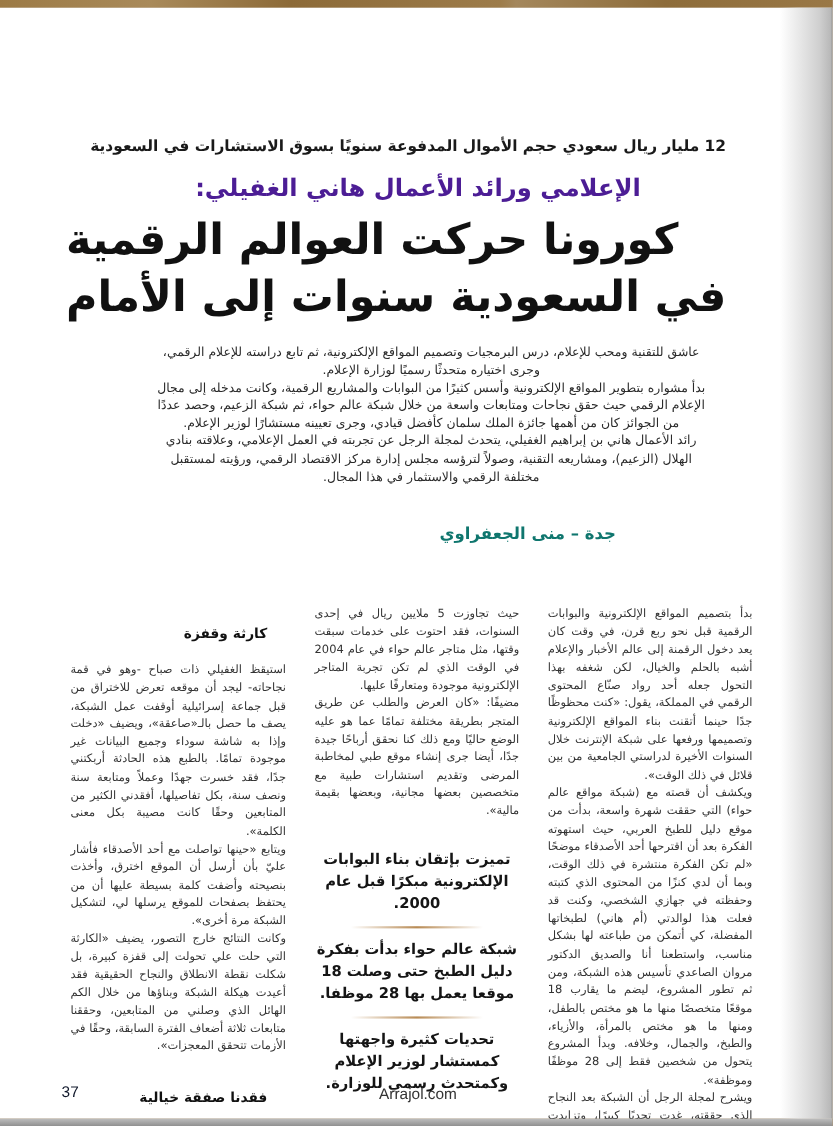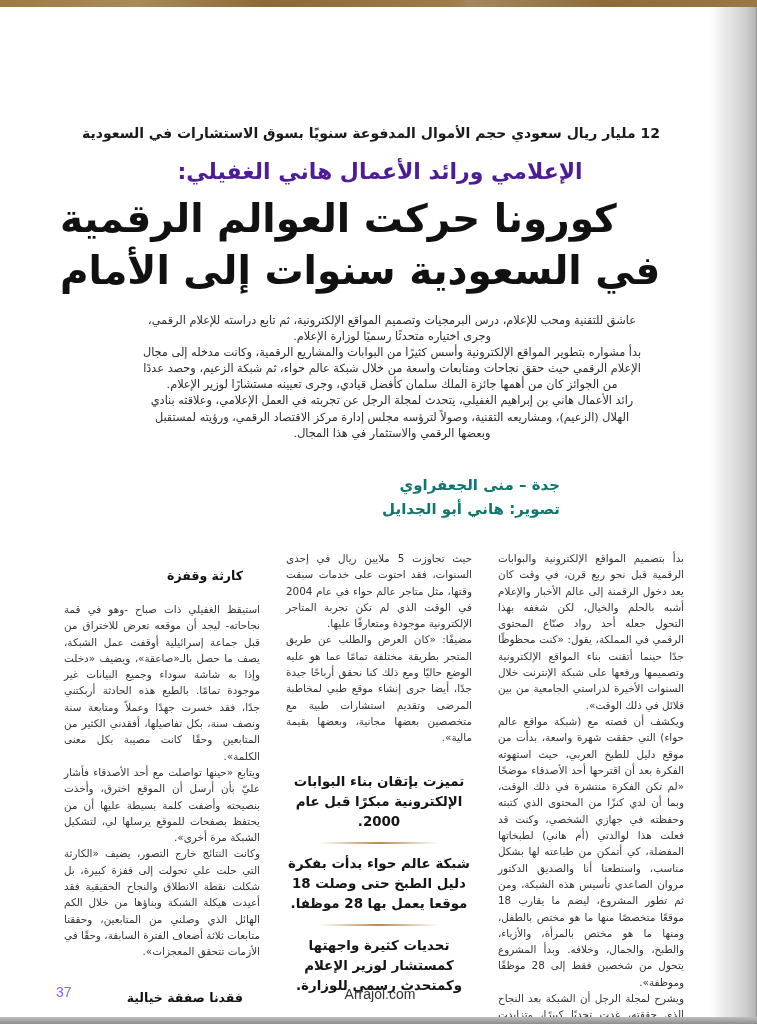--- a/index.html
+++ b/index.html
@@ -75,21 +75,21 @@
       text-align: center; text-align-last: center;
       font-weight: bold; font-size: 13.4px; line-height: 20px; color: #151515;
       margin: 0;
     }
     .qdivider {
       height: 2px; margin: 10px auto; width: 120px;
       background: linear-gradient(90deg, rgba(160,120,70,0) 0%, #b88b55 50%, rgba(160,120,70,0) 100%);
     }
 
     .page-number {
-      position: absolute; left: 56px; top: 977px; font-size: 14px; color: #8b5cf6;
+      position: absolute; left: 56px; top: 977px; font-size: 14px; color: #0f172a;
       font-family: "Liberation Sans", sans-serif;
     }
     .site {
       position: absolute; left: 300px; width: 160px; top: 979px; text-align: center;
       font-size: 14px; color: #333; font-family: "Liberation Sans", sans-serif;
     }
   </style>
 </head>
 <body>
 
@@ -99,26 +99,25 @@
   <div class="kicker rtl">12 مليار ريال سعودي حجم الأموال المدفوعة سنويًا بسوق الاستشارات في السعودية</div>
   <div class="subtitle rtl">الإعلامي ورائد الأعمال هاني الغفيلي:</div>
   <div class="headline rtl">
     <div>كورونا حركت العوالم الرقمية</div>
     <div>في السعودية سنوات إلى الأمام</div>
   </div>
 
   <div class="intro rtl">
     <p>عاشق للتقنية ومحب للإعلام، درس البرمجيات وتصميم المواقع الإلكترونية، ثم تابع دراسته للإعلام الرقمي، وجرى اختياره متحدثًا رسميًا لوزارة الإعلام.</p>
     <p>بدأ مشواره بتطوير المواقع الإلكترونية وأسس كثيرًا من البوابات والمشاريع الرقمية، وكانت مدخله إلى مجال الإعلام الرقمي حيث حقق نجاحات ومتابعات واسعة من خلال شبكة عالم حواء، ثم شبكة الزعيم، وحصد عددًا من الجوائز كان من أهمها جائزة الملك سلمان كأفضل قيادي، وجرى تعيينه مستشارًا لوزير الإعلام.</p>
-    <p>رائد الأعمال هاني بن إبراهيم الغفيلي، يتحدث لمجلة الرجل عن تجربته في العمل الإعلامي، وعلاقته بنادي الهلال (الزعيم)، ومشاريعه التقنية، وصولاً لترؤسه مجلس إدارة مركز الاقتصاد الرقمي، ورؤيته لمستقبل وبعضها الرقمي والاستثمار في هذا المجال.</p>
+    <p>رائد الأعمال هاني بن إبراهيم الغفيلي، يتحدث لمجلة الرجل عن تجربته في العمل الإعلامي، وعلاقته بنادي الهلال (الزعيم)، ومشاريعه التقنية، وصولاً لترؤسه مجلس إدارة مركز الاقتصاد الرقمي، ورؤيته لمستقبل مختلفة الرقمي والاستثمار في هذا المجال.</p>
   </div>
 
   <div class="byline rtl">
     <div>جدة – منى الجعفراوي</div>
-    <div>تصوير: هاني أبو الجدايل</div>
   </div>
 
   <div class="col col-right rtl">
     <p>بدأ بتصميم المواقع الإلكترونية والبوابات الرقمية قبل نحو ربع قرن، في وقت كان يعد دخول الرقمنة إلى عالم الأخبار والإعلام أشبه بالحلم والخيال، لكن شغفه بهذا التحول جعله أحد رواد صنّاع المحتوى الرقمي في المملكة، يقول: «كنت محظوظًا جدًا حينما أتقنت بناء المواقع الإلكترونية وتصميمها ورفعها على شبكة الإنترنت خلال السنوات الأخيرة لدراستي الجامعية من بين قلائل في ذلك الوقت».</p>
     <p>ويكشف أن قصته مع (شبكة مواقع عالم حواء) التي حققت شهرة واسعة، بدأت من موقع دليل للطبخ العربي، حيث استهوته الفكرة بعد أن اقترحها أحد الأصدقاء موضحًا «لم تكن الفكرة منتشرة في ذلك الوقت، وبما أن لدي كنزًا من المحتوى الذي كتبته وحفظته في جهازي الشخصي، وكنت قد فعلت هذا لوالدتي (أم هاني) لطبخاتها المفضلة، كي أتمكن من طباعته لها بشكل مناسب، واستطعنا أنا والصديق الدكتور مروان الصاعدي تأسيس هذه الشبكة، ومن ثم تطور المشروع، ليضم ما يقارب 18 موقعًا متخصصًا منها ما هو مختص بالطفل، ومنها ما هو مختص بالمرأة، والأزياء، والطبخ، والجمال، وخلافه. وبدأ المشروع يتحول من شخصين فقط إلى 28 موظفًا وموظفة».</p>
     <p>ويشرح لمجلة الرجل أن الشبكة بعد النجاح الذي حققته، غدت تحديًا كبيرًا، وتزايدت الإيرادات، إضافة إلى دخلٍ عالٍ من الإعلانات</p>
   </div>
 
   <div class="col col-mid rtl">
     <p>حيث تجاوزت 5 ملايين ريال في إحدى السنوات، فقد احتوت على خدمات سبقت وقتها، مثل متاجر عالم حواء في عام 2004 في الوقت الذي لم تكن تجربة المتاجر الإلكترونية موجودة ومتعارفًا عليها.</p>

